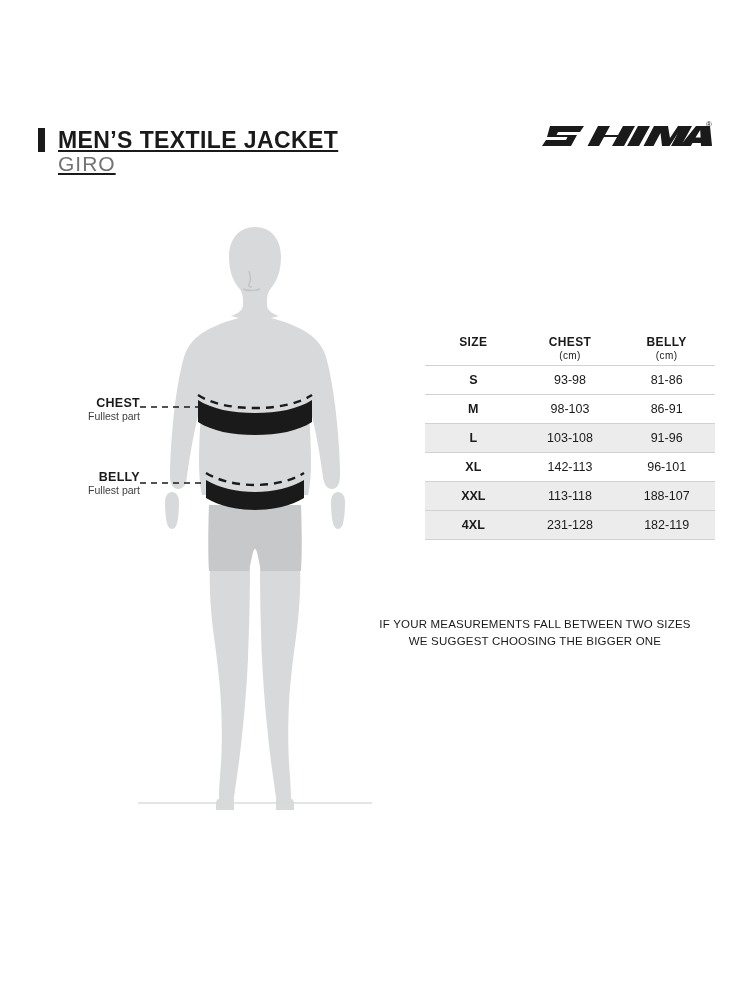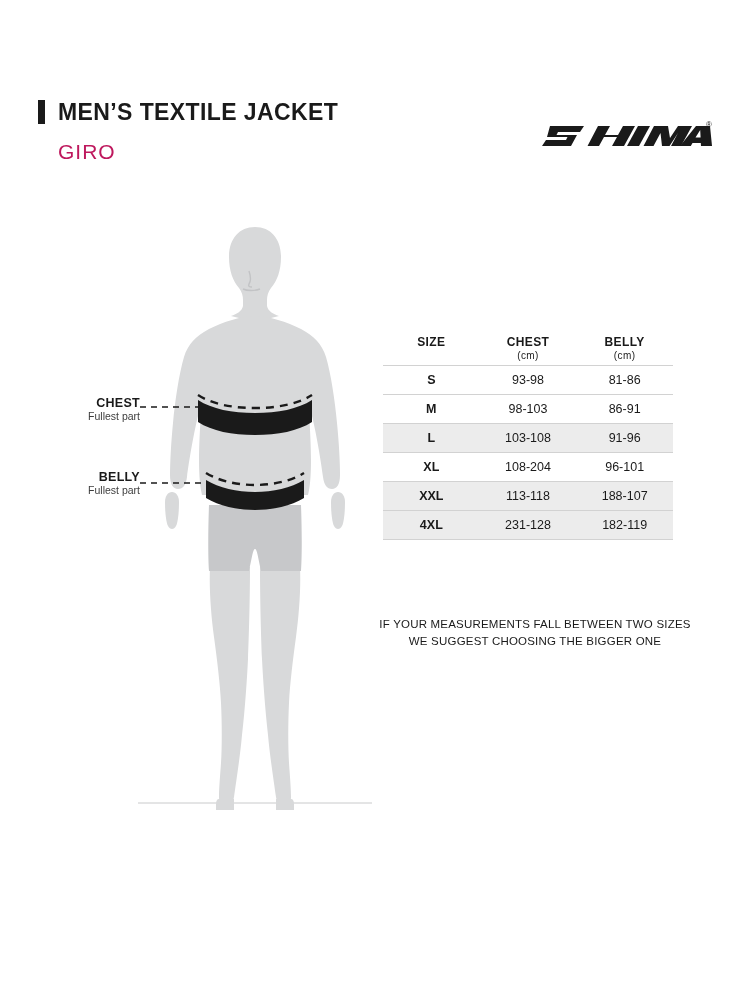--- a/index.html
+++ b/index.html
@@ -13,48 +13,49 @@
     position: relative;
     font-family: "Liberation Sans", sans-serif;
     color: #1a1a1a;
     overflow: hidden;
   }
 
   
   .header {
     position: absolute;
     left: 38px;
-    top: 100px;
+    top: 128px;
     width: 674px;
     height: 70px;
+    text-decoration: underline;
   }
   .title-row {
     display: flex;
     align-items: center;
   }
   .title-bar {
     width: 7px;
     height: 24px;
     background: #1a1a1a;
     margin-right: 13px;
   }
   .title-text {
     font-size: 23px;
     font-weight: bold;
     letter-spacing: 0.4px;
     color: #1a1a1a;
     line-height: 1;
   }
   .subtitle-text {
     margin-left: 20px;
-    margin-top: 16px;
+    margin-top: 0;
     font-size: 21px;
     font-weight: normal;
     letter-spacing: 1px;
-    color: #be185d;
+    color: #737373;
   }
 
   
   .brand {
     position: absolute;
     right: 38px;
     top: 118px;
     width: 170px;
     height: 34px;
   }
@@ -91,21 +92,21 @@
   .callout .sub {
     font-size: 10.5px;
     color: #3d3d3d;
   }
   #callout-chest { left: 40px; top: 396px; width: 100px; }
   #callout-belly { left: 40px; top: 470px; width: 100px; }
 
   
   .table-wrap {
     position: absolute;
-    left: 383px;
+    left: 425px;
     top: 335px;
     width: 290px;
   }
   table.size-table {
     border-collapse: collapse;
     width: 290px;
     table-layout: fixed;
   }
   table.size-table th {
     font-size: 12px;
@@ -296,21 +297,21 @@
         <td>98-103</td>
         <td>86-91</td>
       </tr>
       <tr class="shaded">
         <td class="size-col">L</td>
         <td>103-108</td>
         <td>91-96</td>
       </tr>
       <tr>
         <td class="size-col">XL</td>
-        <td>108-204</td>
+        <td>142-113</td>
         <td>96-101</td>
       </tr>
       <tr class="shaded">
         <td class="size-col">XXL</td>
         <td>113-118</td>
         <td>188-107</td>
       </tr>
       <tr class="shaded last">
         <td class="size-col">4XL</td>
         <td>231-128</td>

